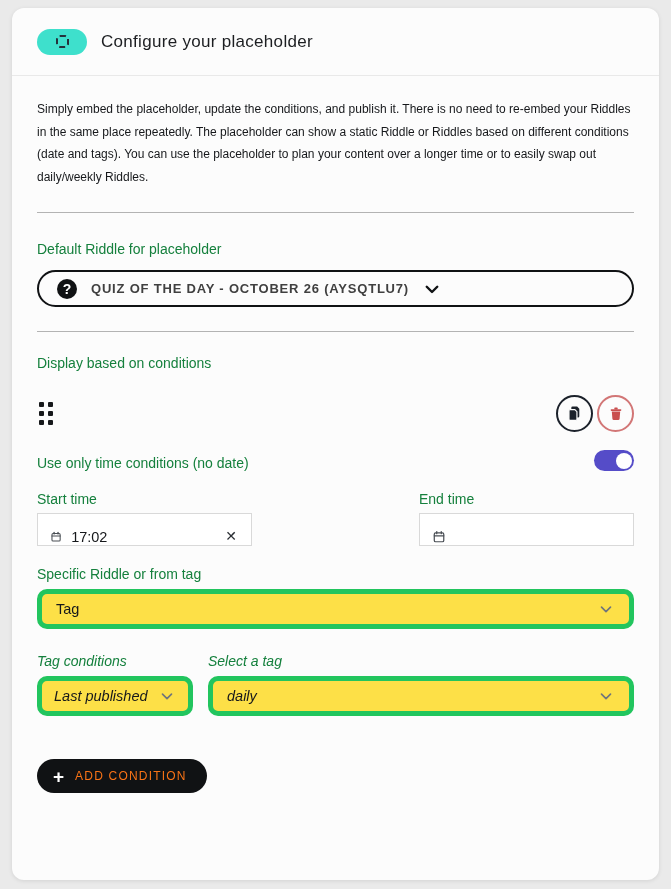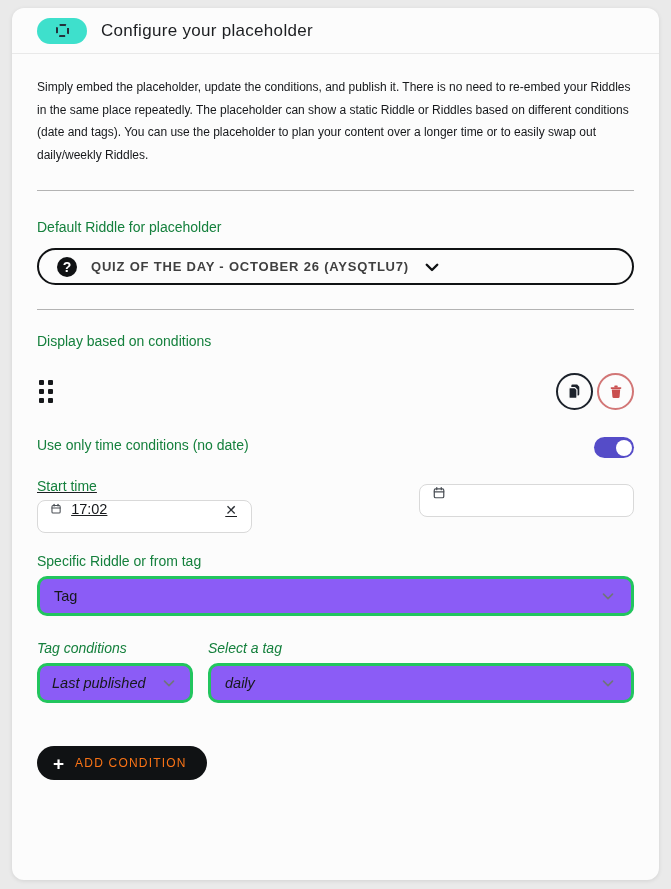--- a/index.html
+++ b/index.html
@@ -14,21 +14,21 @@
     width:647px; height:872px;
     margin:8px 12px 9px 12px;
     background:#fcfcfc;
     border-radius:12px;
     box-shadow:0 1px 4px rgba(0,0,0,.10);
     overflow:hidden;
   }
   
   .card-header {
     display:flex; align-items:center; gap:14px;
-    height:46px; padding:0 25px;
+    height:68px; padding:0 25px;
     border-bottom:1px solid #e9e9e9;
   }
   .badge {
     width:50px; height:26px; border-radius:13px;
     background:#3ee0cc;
     display:flex; align-items:center; justify-content:center;
     flex:0 0 auto;
   }
   .badge-glyph {
     width:13px; height:13px;
@@ -80,65 +80,65 @@
   .toolbar-actions { display:flex; align-items:center; gap:4px; }
   .circle-btn {
     width:37px; height:37px; border-radius:50%;
     background:transparent; display:flex; align-items:center; justify-content:center;
     cursor:pointer;
   }
   .copy-btn { border:2px solid #1c222b; }
   .delete-btn { border:2px solid #d27676; }
   
   .toggle-row {
-    margin-top:27px;
-    display:flex; align-items:flex-start; justify-content:space-between;
+    margin-top:18px;
+    display:flex; align-items:flex-end; justify-content:space-between;
   }
   .toggle {
     width:40px; height:21px; border-radius:11px;
     background:#554cc8; position:relative; cursor:pointer;
     flex:0 0 auto;
   }
   .toggle-knob {
     position:absolute; top:2.5px; right:2.5px;
     width:16px; height:16px; border-radius:50%;
     background:#fff;
   }
   
   .time-row {
     margin-top:20px;
-    display:flex; justify-content:space-between;text-decoration:underline;
+    display:flex; justify-content:space-between;
   }
   .time-col { width:215px; }
   .input-box {
     margin-top:6px;
     height:33px;
     background:#fff;
     border:1px solid #d9d9d9;
-    border-radius:8px;
-    display:flex; align-items:flex-start; gap:9px;
+    border-radius:0;
+    display:flex; align-items:flex-end; gap:9px;
     padding:0 12px;
   }
   .input-box input {
     border:0; outline:0; background:transparent;
     font-family:"Liberation Sans", sans-serif;
     font-size:14.5px; color:#16181b;
     width:100%; min-width:0;
   }
   .clear-x {
     font-size:14px; color:#2a2e33; cursor:pointer;
     flex:0 0 auto; line-height:1; padding:2px;
   }
   
   .sec-source { margin-top:20px; }
   .select-box {
     margin-top:7px;
     height:40px;
-    background:#8b5cf6;
-    border:3px solid #22c55e;
+    background:#fde047;
+    border:5px solid #22c55e;
     border-radius:10px;
     display:flex; align-items:center; justify-content:space-between;
     padding:0 14px;
     cursor:pointer;
   }
   .select-value { font-size:14.5px; color:#16181b; }
   .chev-gray { width:18px; height:18px; flex:0 0 auto; }
   .tag-row { margin-top:24px; display:flex; gap:15px;font-style:italic; }
   .tag-col-small { width:156px; }
   .tag-col-big { flex:1; }
@@ -235,20 +235,21 @@
             <rect x="2.6" y="3.4" width="10.8" height="10" rx="1.5"></rect>
             <line x1="2.6" y1="6.6" x2="13.4" y2="6.6"></line>
             <line x1="5.4" y1="1.8" x2="5.4" y2="4.2"></line>
             <line x1="10.6" y1="1.8" x2="10.6" y2="4.2"></line>
           </svg>
           <input type="text" value="17:02" style="">
           <span class="clear-x">✕</span>
         </div>
       </div>
       <div class="time-col">
+        <div class="field-label">End time</div>
         <div class="input-box">
           <svg class="cal" width="16" height="16" viewBox="0 0 16 16" fill="none" stroke="#4a4f55" stroke-width="1.4" stroke-linecap="round">
             <rect x="2.6" y="3.4" width="10.8" height="10" rx="1.5"></rect>
             <line x1="2.6" y1="6.6" x2="13.4" y2="6.6"></line>
             <line x1="5.4" y1="1.8" x2="5.4" y2="4.2"></line>
             <line x1="10.6" y1="1.8" x2="10.6" y2="4.2"></line>
           </svg>
           <input type="text" value="" style="">
         </div>
       </div>

